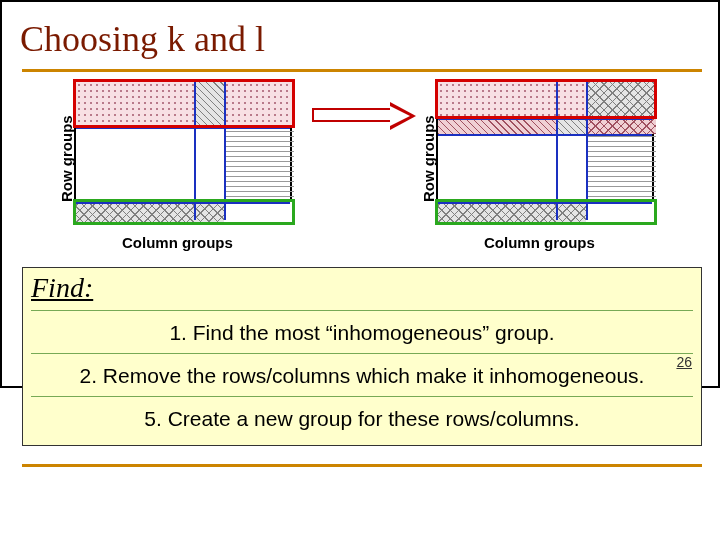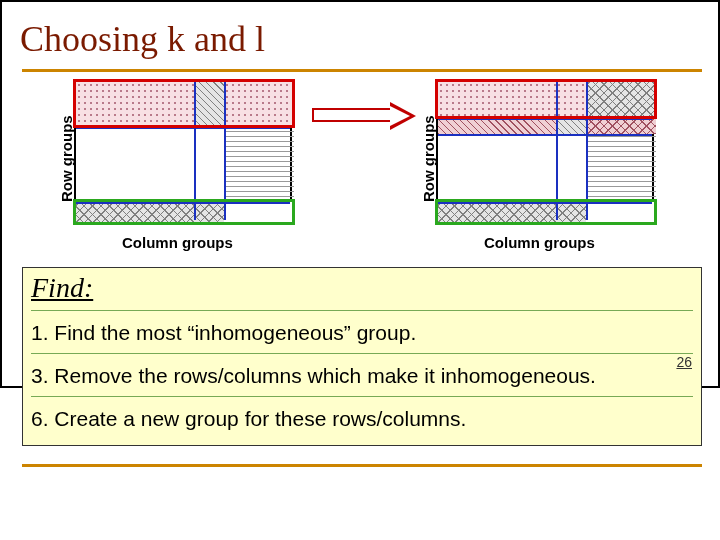--- a/index.html
+++ b/index.html
@@ -99,21 +99,21 @@
 
   
   .textbox {
     position: absolute; left: 20px; top: 265px; width: 680px;
     background: #ffffcc; border: 1px solid #333; padding: 4px 8px 6px 8px;
   }
   .split-head {
     font: italic 28px "Times New Roman", serif;
     text-decoration: underline; color: #000; margin-bottom: 6px;
   }
-  .step { font: 21px Arial, sans-serif; color:#000; padding: 10px 0 8px 0; border-top: 1px solid #7a5; }
+  .step { font: 21px Arial, sans-serif; color:#000; padding: 10px 0 8px 0; border-top: 1px solid #7a5; text-align: center; }
   .step:first-of-type { border-top: 1px solid #7a5; margin-top: 4px;}
   .bottom-rule {
     position: absolute; left: 20px; width: 680px; height: 3px; background:#cc8400;
   }
   .br1 { top: 462px; }
   .page-num { position: absolute; right: 26px; bottom: 16px; font: 14px Arial; color:#333;text-decoration:underline; }
 </style>
 </head>
 <body>
 
@@ -180,19 +180,19 @@
   </div>
 
   <div class="row-label rl1">Row groups</div>
   <div class="row-label rl2">Row groups</div>
   <div class="col-label cl1">Column groups</div>
   <div class="col-label cl2">Column groups</div>
 
   <div class="textbox">
     <div class="split-head">Find:</div>
     <div class="step">1. Find the most “inhomogeneous” group.</div>
-    <div class="step">3. Remove the rows/columns which make it inhomogeneous.</div>
-    <div class="step">6. Create a new group for these rows/columns.</div>
+    <div class="step">2. Remove the rows/columns which make it inhomogeneous.</div>
+    <div class="step">5. Create a new group for these rows/columns.</div>
   </div>
 
   <div class="bottom-rule br1"></div>
   <div class="page-num">26</div>
 </div>
 
 </body></html>

